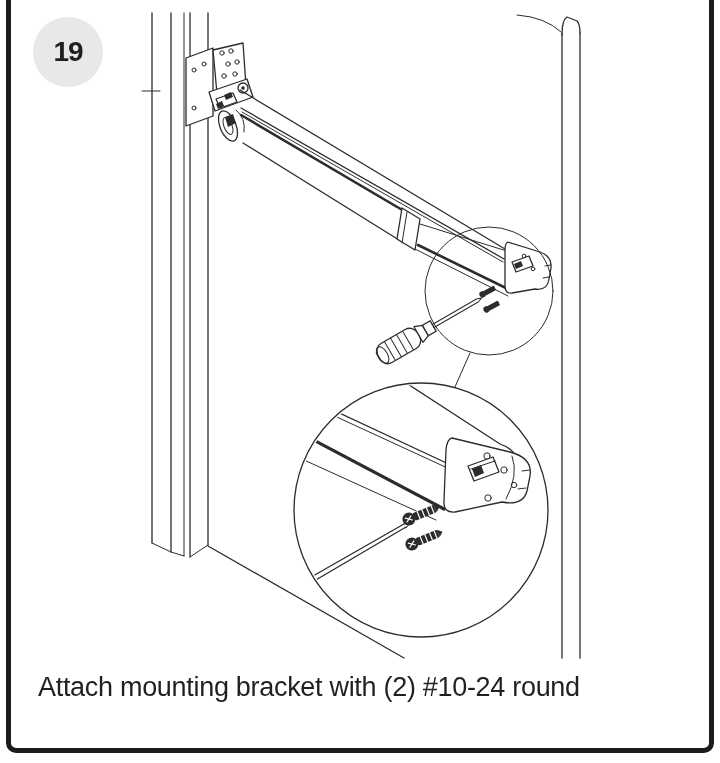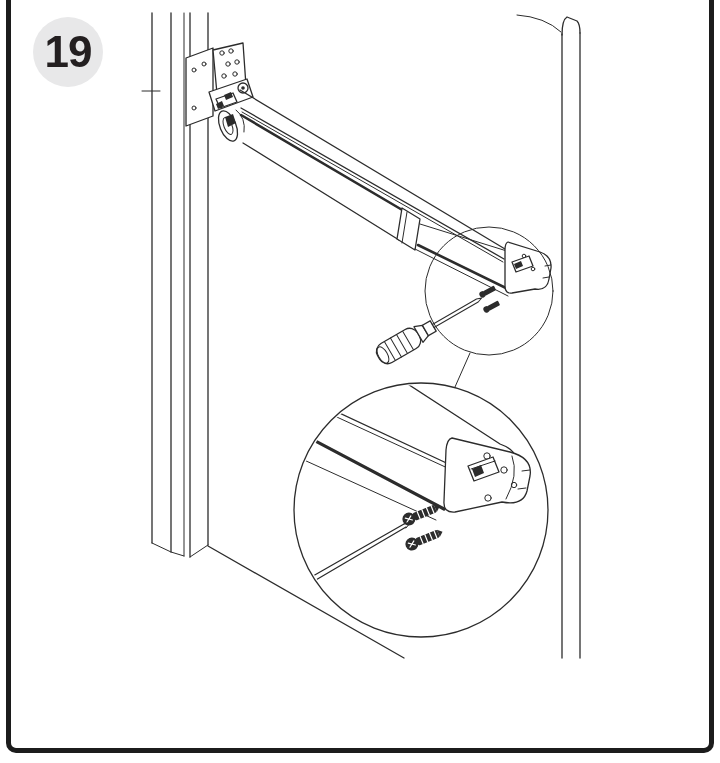--- a/index.html
+++ b/index.html
@@ -2,21 +2,21 @@
 <html><head>
 <meta charset="utf-8">
 <style>
   html,body{margin:0;padding:0;background:#fff;}
   #page{position:relative;width:720px;height:763px;background:#fff;overflow:hidden;
         font-family:"Liberation Sans",sans-serif;}
   #frame{position:absolute;left:6px;right:6px;top:-14px;bottom:10px;
          border:5px solid #1c1c1c;border-radius:10px;pointer-events:none;}
   #badge{position:absolute;left:33px;top:17px;width:70px;height:70px;border-radius:50%;
          background:#e8e8e9;display:flex;align-items:center;justify-content:center;
-         font-size:44px;font-weight:bold;color:#231f20;letter-spacing:-1px;}
+         font-size:28px;font-weight:bold;color:#231f20;letter-spacing:-1px;}
   #art{position:absolute;left:0;top:0;}
   #caption{position:absolute;left:38px;top:669px;width:645px;color:#231f20;
            font-size:27px;line-height:36px;letter-spacing:-0.3px;}
   
   .ln{fill:none;stroke:#2c2c2c;stroke-width:1.3;stroke-linecap:round;stroke-linejoin:round;}
   .w1{stroke-width:1;}
   .w2{stroke-width:2.6;}
   .w3{stroke-width:3.2;}
   .fw{fill:#ffffff;stroke:#2c2c2c;stroke-width:1.3;stroke-linejoin:round;}
   .fd{fill:#2c2c2c;stroke:none;}
@@ -178,15 +178,16 @@
     </g>
   </svg>
 
   <div id="frame"></div>
 
   <div id="badge">
     <span>19</span>
   </div>
 
   <div id="caption">
+    <div>Attach mounting bracket with (2) #10-24 round</div>
   </div>
 
 </div>
 
 </body></html>

